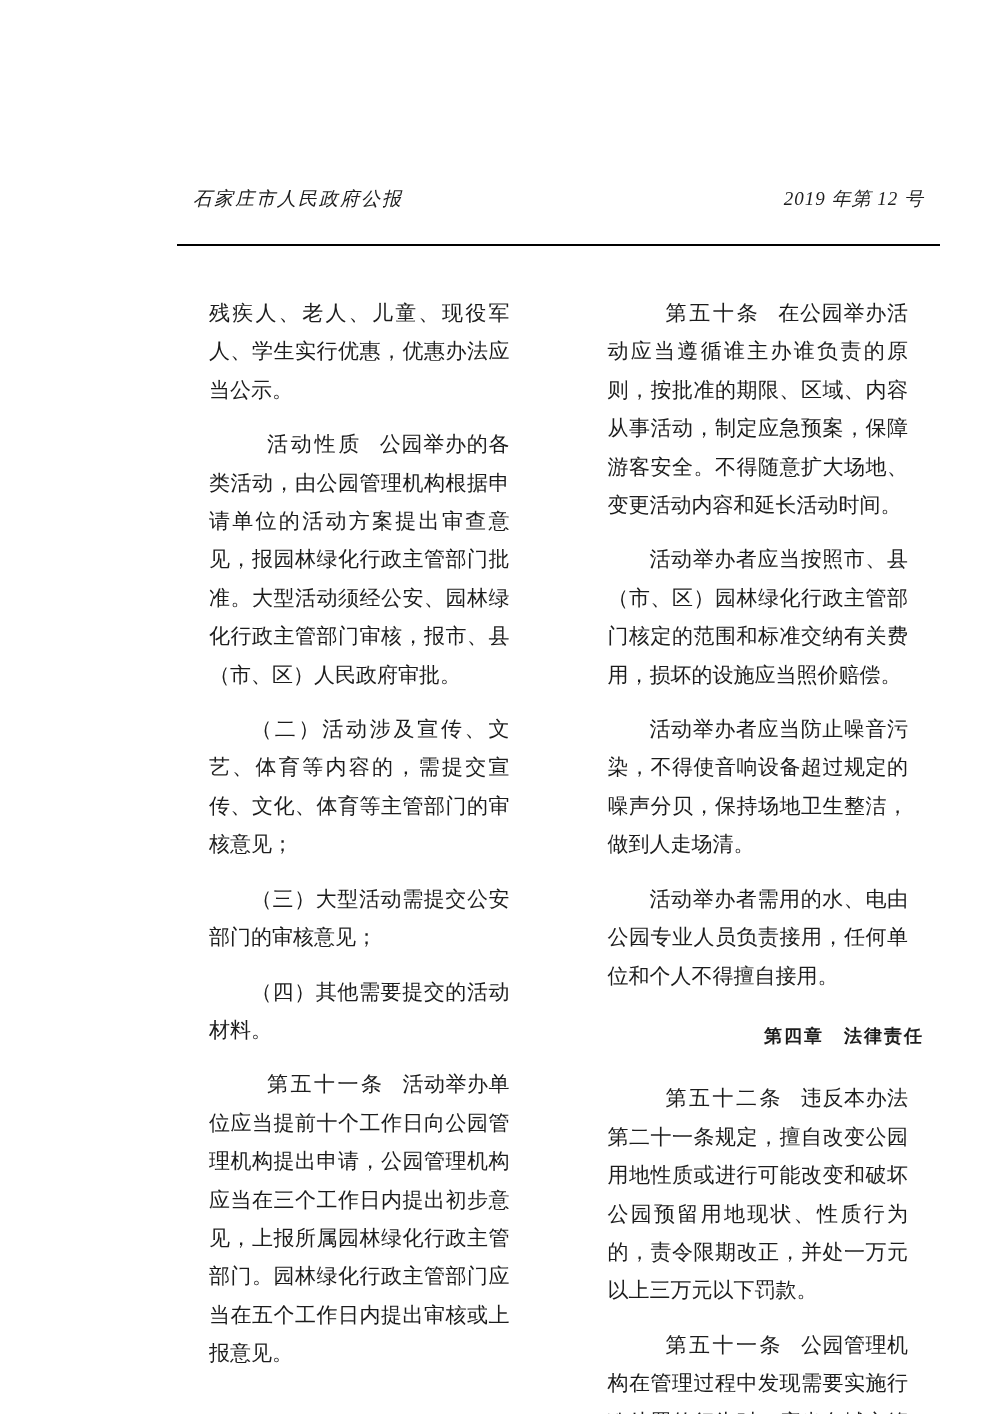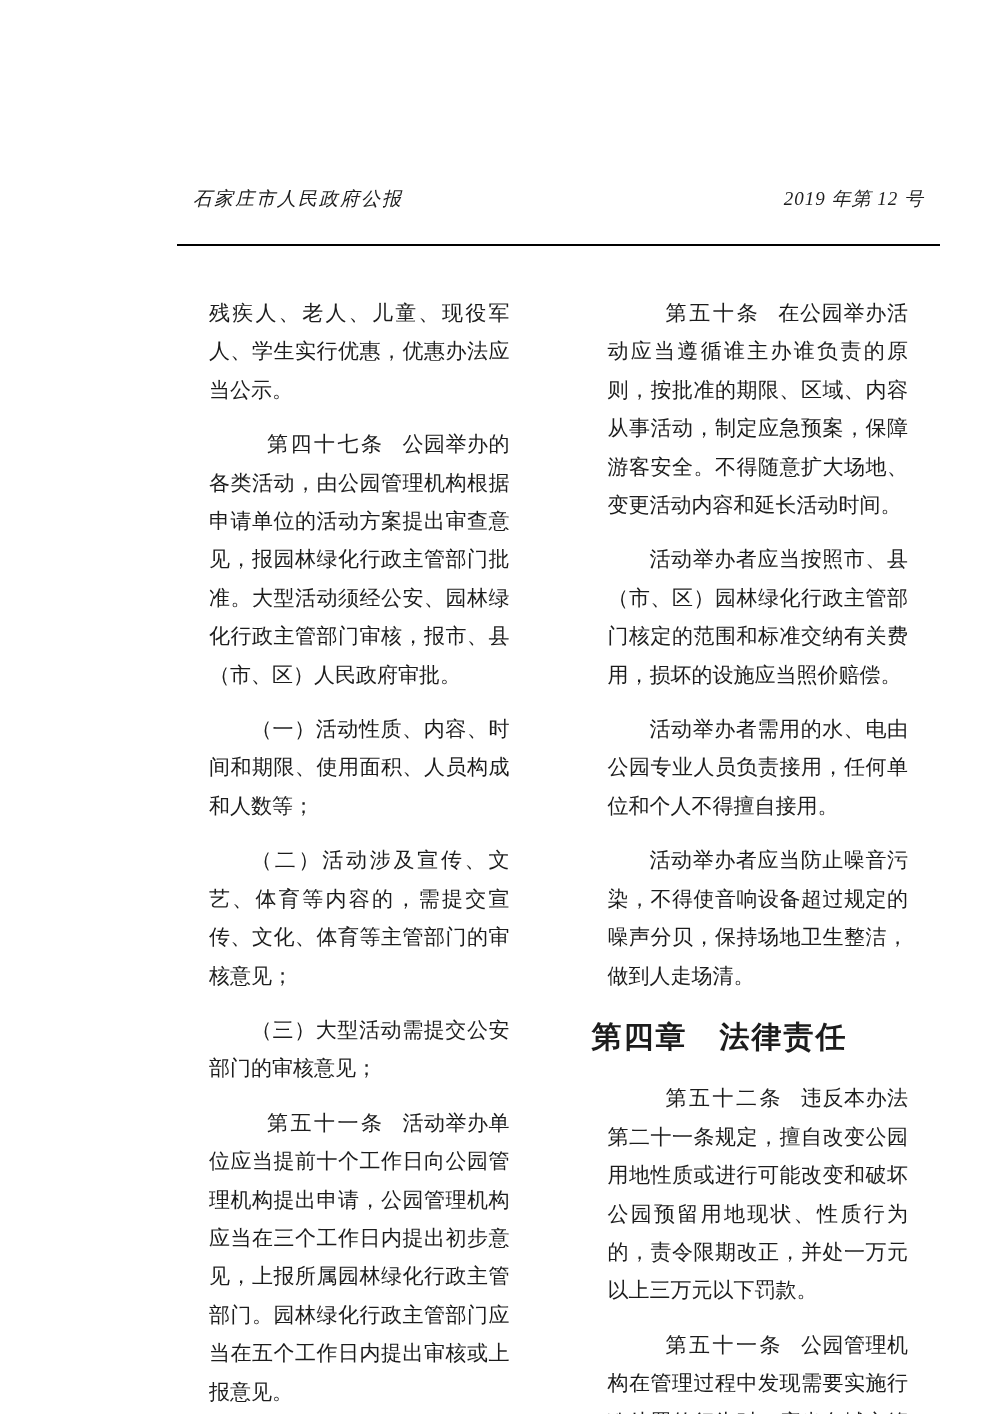--- a/index.html
+++ b/index.html
@@ -52,24 +52,24 @@
   }
   .column p.continuation{ text-indent:0; }
   .lead{
     font-family:"Liberation Sans","DejaVu Sans",sans-serif;
     font-weight:normal;
     letter-spacing:2px;
     margin-right:0.85em;
   }
   .column p.chapter{
     text-indent:0;
-    text-align:left;
-    font-family:Liberation Sans, sans-serif;
+    text-align:right;
+    font-family:Liberation Mono, monospace;
     font-weight:bold;
-    font-size:30px;
+    font-size:18px;
     letter-spacing:2px;
     margin:23px 0;
   }
   
   .page-footer{
     margin-top:8px;
     padding-left:15px;
     font-size:20px;
     line-height:26px;
     word-spacing:16px;
@@ -83,31 +83,31 @@
   <header class="page-header">
     <span class="gazette-title">石家庄市人民政府公报</span>
     <span class="issue-number">2019 年第 12 号</span>
   </header>
 
   <div class="header-rule"></div>
 
   <main class="content">
     <section class="column" id="col-left">
         <p class="continuation">残疾人、老人、儿童、现役军人、学生实行优惠，优惠办法应当公示。</p>
-        <p class="article"><span class="lead">第四十七条</span>公园举办的各类活动，由公园管理机构根据申请单位的活动方案提出审查意见，报园林绿化行政主管部门批准。大型活动须经公安、园林绿化行政主管部门审核，报市、县（市、区）人民政府审批。</p>
-        <p class="item">（一）活动性质、内容、时间和期限、使用面积、人员构成和人数等；</p>
+        <p class="article"><span class="lead">活动性质</span>公园举办的各类活动，由公园管理机构根据申请单位的活动方案提出审查意见，报园林绿化行政主管部门批准。大型活动须经公安、园林绿化行政主管部门审核，报市、县（市、区）人民政府审批。</p>
         <p class="item">（二）活动涉及宣传、文艺、体育等内容的，需提交宣传、文化、体育等主管部门的审核意见；</p>
         <p class="item">（三）大型活动需提交公安部门的审核意见；</p>
+        <p class="item">（四）其他需要提交的活动材料。</p>
         <p class="article"><span class="lead">第五十一条</span>活动举办单位应当提前十个工作日向公园管理机构提出申请，公园管理机构应当在三个工作日内提出初步意见，上报所属园林绿化行政主管部门。园林绿化行政主管部门应当在五个工作日内提出审核或上报意见。</p>
       </section>
     <section class="column" id="col-right">
         <p class="article"><span class="lead">第五十条</span>在公园举办活动应当遵循谁主办谁负责的原则，按批准的期限、区域、内容从事活动，制定应急预案，保障游客安全。不得随意扩大场地、变更活动内容和延长活动时间。</p>
         <p class="paragraph">活动举办者应当按照市、县（市、区）园林绿化行政主管部门核定的范围和标准交纳有关费用，损坏的设施应当照价赔偿。</p>
+        <p class="paragraph">活动举办者应当防止噪音污染，不得使音响设备超过规定的噪声分贝，保持场地卫生整洁，做到人走场清。</p>
         <p class="paragraph">活动举办者需用的水、电由公园专业人员负责接用，任何单位和个人不得擅自接用。</p>
-        <p class="paragraph">活动举办者应当防止噪音污染，不得使音响设备超过规定的噪声分贝，保持场地卫生整洁，做到人走场清。</p>
         <p class="chapter">第四章　法律责任</p>
         <p class="article"><span class="lead">第五十二条</span>违反本办法第二十一条规定，擅自改变公园用地性质或进行可能改变和破坏公园预留用地现状、性质行为的，责令限期改正，并处一万元以上三万元以下罚款。</p>
         <p class="article"><span class="lead">第五十一条</span>公园管理机构在管理过程中发现需要实施行政处罚的行为时，应当向城市管理综合执法部门报告，协助做好现场调查、证据收集和违法性质认定工作；城市管理综合执法部门应当及时到现场调查处理，实施处罚后十五个工作日内应当将处罚结果函告公园管理机构。</p>
       </section>
   </main>
 
   <footer class="page-footer">
     <span>— 8 —</span>
   </footer>
 

